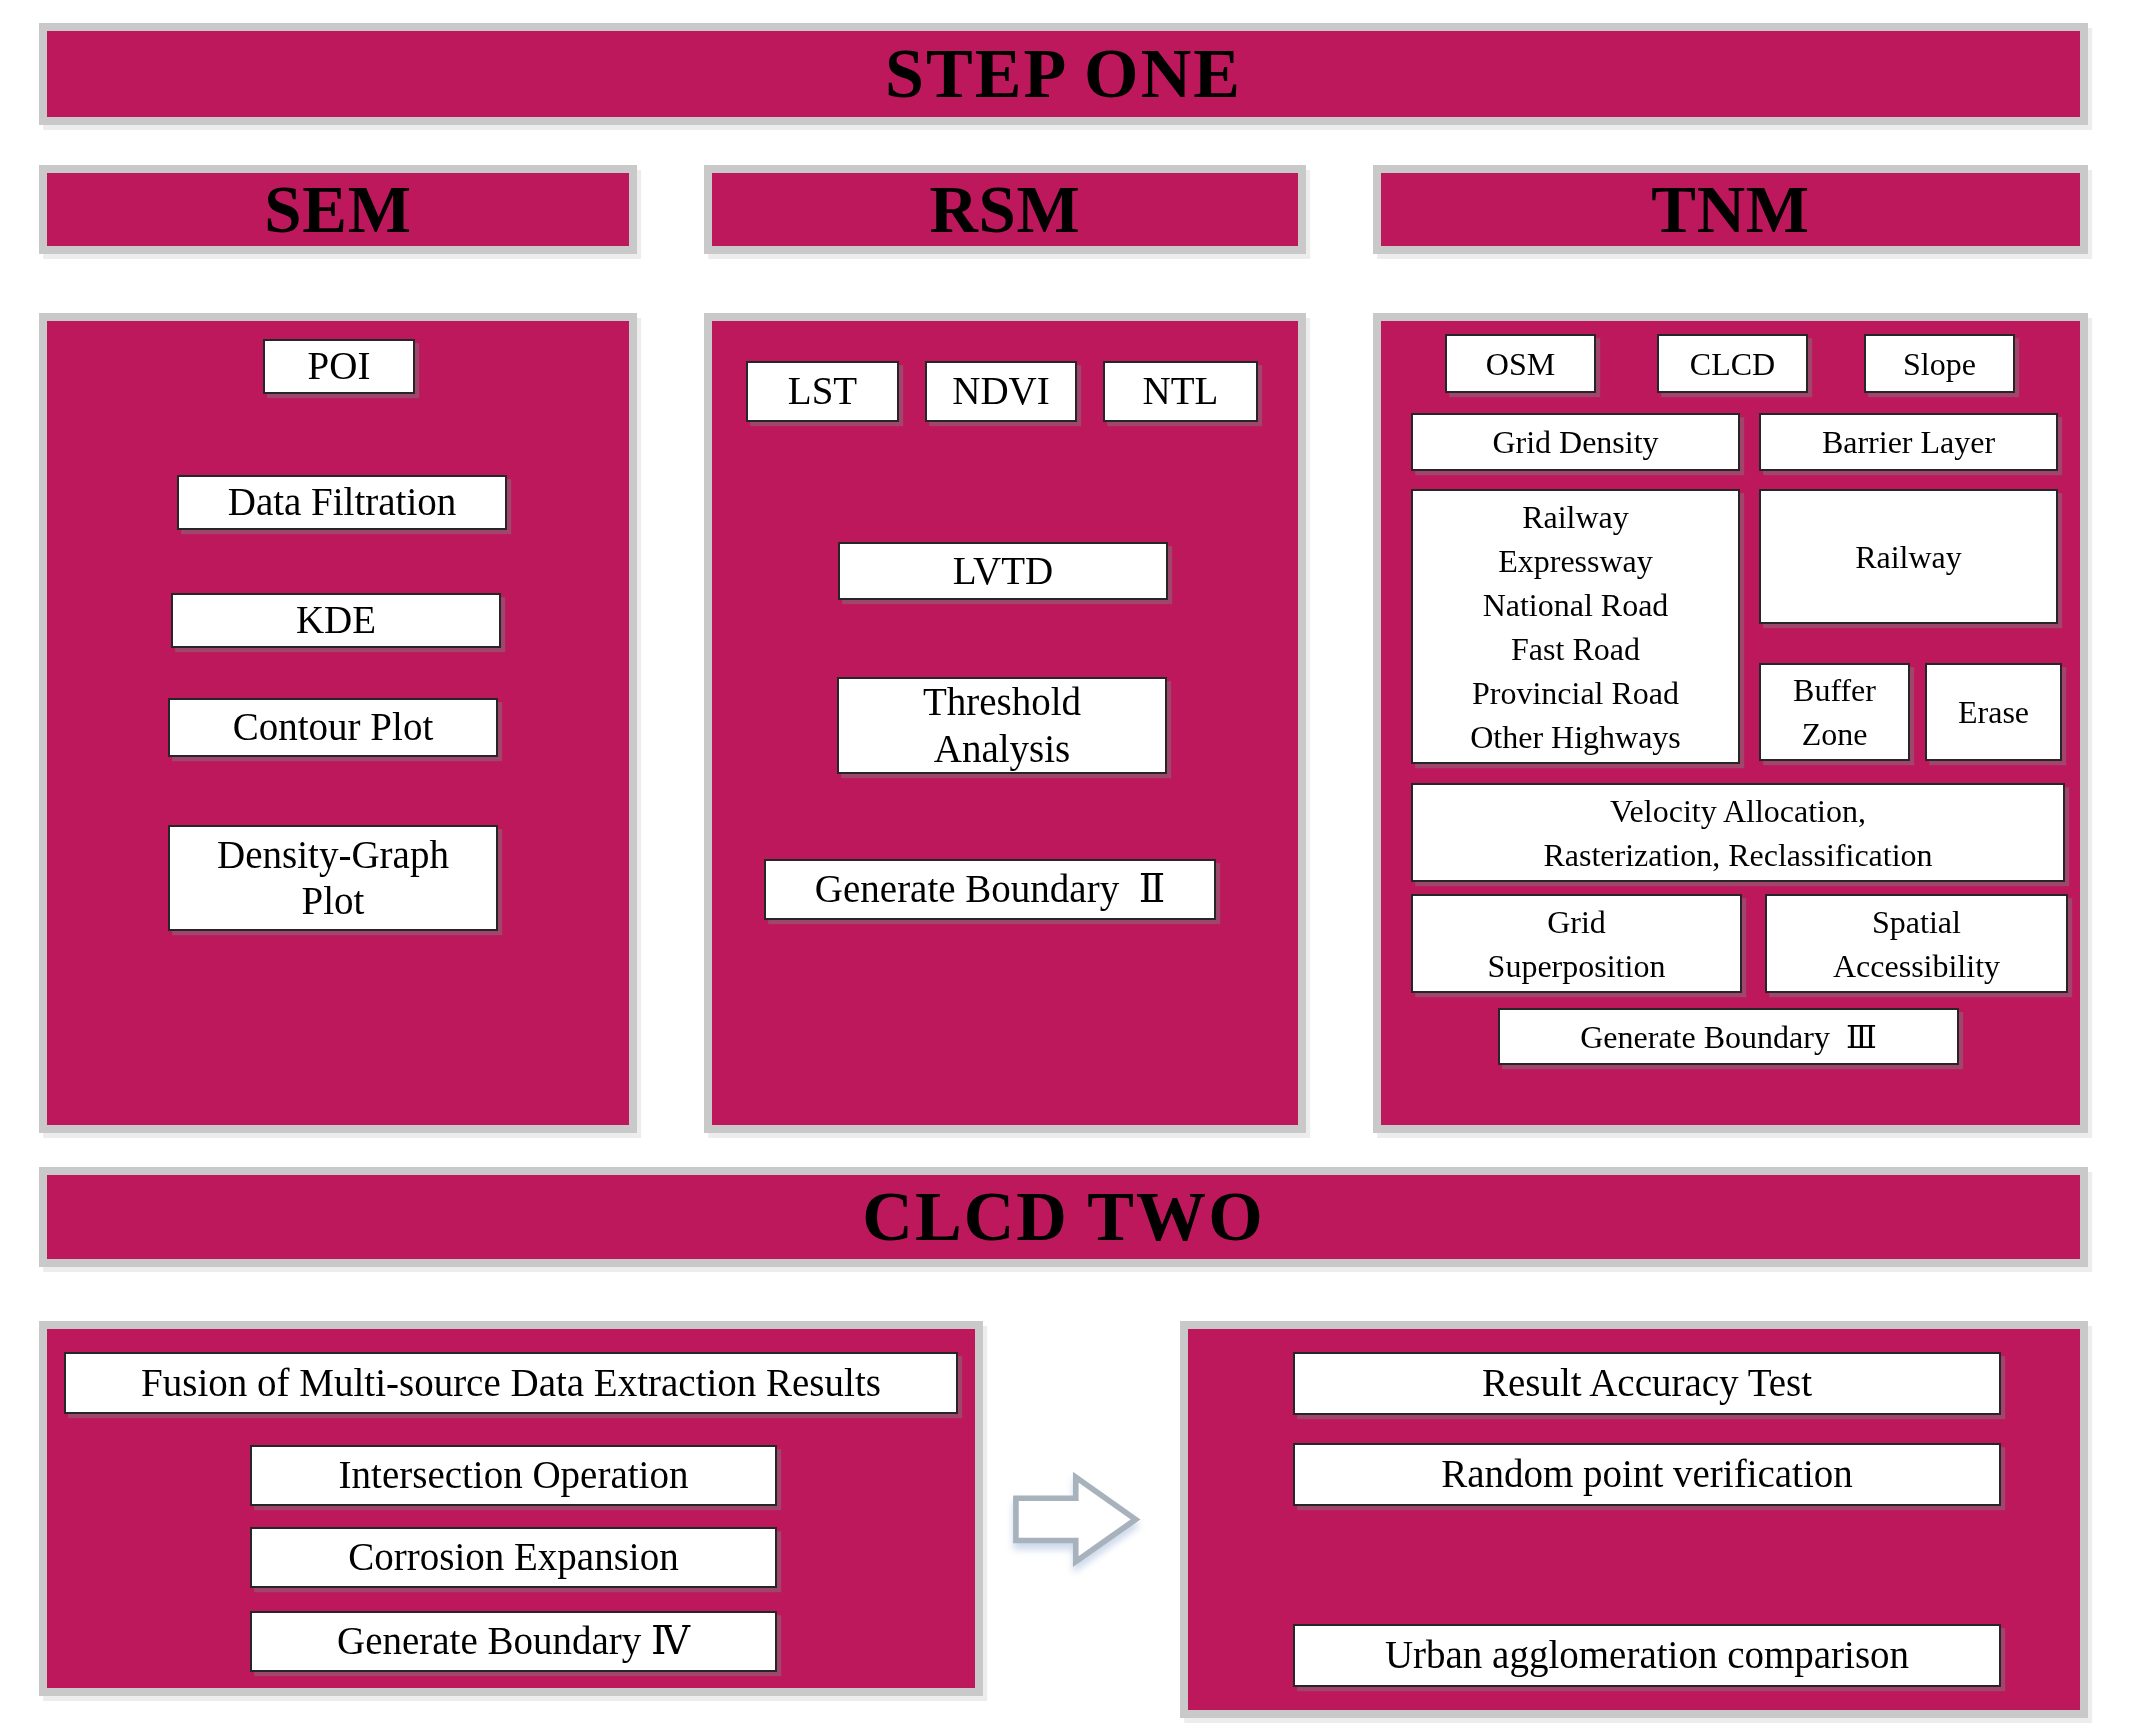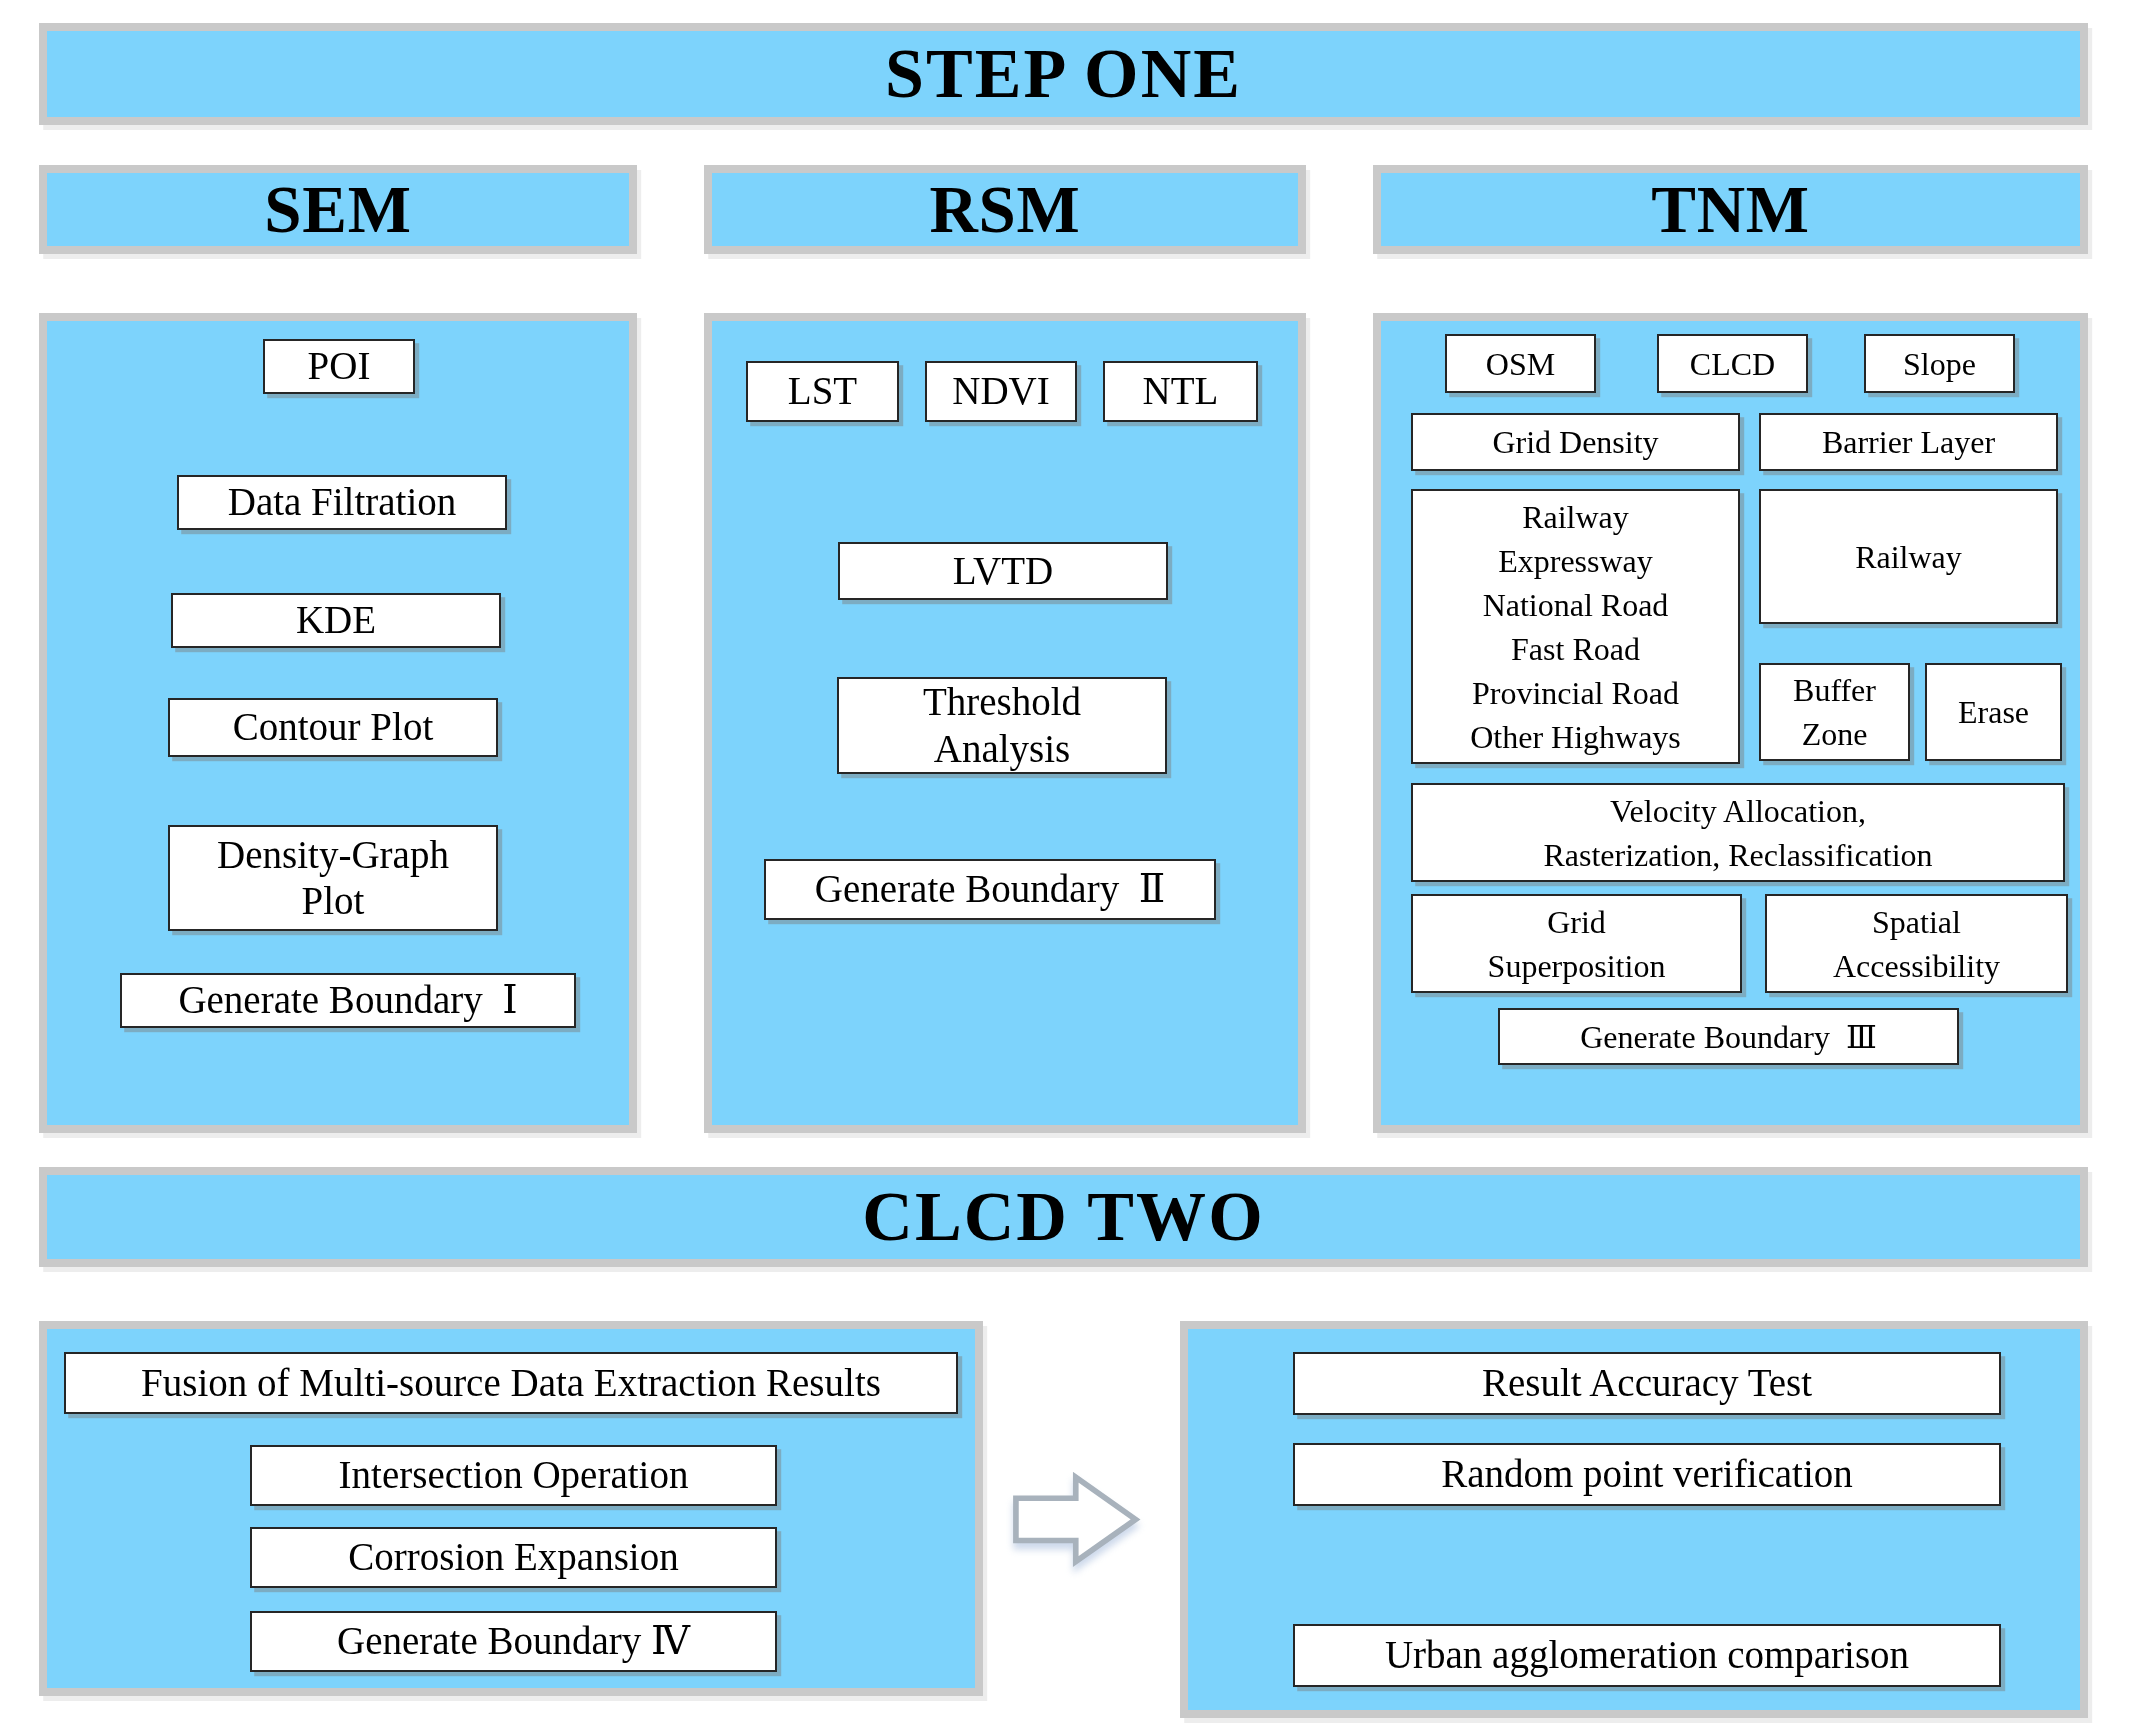--- a/index.html
+++ b/index.html
@@ -3,21 +3,21 @@
 <meta charset="utf-8">
 <style>
   html,body{margin:0;padding:0;background:#ffffff;}
   .canvas{
     position:relative;width:2129px;height:1730px;background:#ffffff;
     font-family:"Liberation Serif","DejaVu Serif",serif;color:#000;
     overflow:hidden;
   }
   svg.wires{position:absolute;left:0;top:0;width:2129px;height:1730px;}
   .frame{
-    position:absolute;background:#7dd3fc;border:8.4px solid #c9c9c9;
+    position:absolute;background:#be185d;border:8.4px solid #c9c9c9;
     box-sizing:border-box;box-shadow:4.2px 5px 0 rgba(0,0,0,0.07);
   }
   .titlebox{display:flex;align-items:center;justify-content:center;
     font-weight:bold;font-size:70px;letter-spacing:2.1px;}
   .colheader{display:flex;align-items:center;justify-content:center;
     font-weight:bold;font-size:67px;letter-spacing:0.7px;}
   .box{
     position:absolute;background:#ffffff;border:2.8px solid #262626;
     box-sizing:border-box;display:flex;align-items:center;justify-content:center;
     text-align:center;white-space:pre-line;font-size:39px;line-height:1.18;
@@ -68,21 +68,20 @@
   <div class="frame" style="left:39px;top:313px;width:598px;height:820px;"></div>
   <div class="frame" style="left:704px;top:313px;width:602px;height:820px;"></div>
   <div class="frame" style="left:1373px;top:313px;width:715px;height:820px;"></div>
 
   <div class="box" style="left:263px;top:339px;width:152px;height:55px;">POI</div>
   <div class="box" style="left:177px;top:475px;width:330px;height:55px;">Data Filtration</div>
   <div class="box" style="left:171px;top:593px;width:330px;height:55px;">KDE</div>
   <div class="box" style="left:168px;top:698px;width:330px;height:59px;">Contour Plot</div>
   <div class="box" style="left:168px;top:825px;width:330px;height:106px;">Density-Graph
 Plot</div>
-  <div class="box" style="left:120px;top:973px;width:456px;height:55px;">Generate Boundary &nbsp;Ⅰ</div>
 
   <div class="box" style="left:746px;top:361px;width:153px;height:61px;">LST</div>
   <div class="box" style="left:925px;top:361px;width:152px;height:61px;">NDVI</div>
   <div class="box" style="left:1103px;top:361px;width:155px;height:61px;">NTL</div>
   <div class="box" style="left:838px;top:542px;width:330px;height:58px;">LVTD</div>
   <div class="box" style="left:837px;top:677px;width:330px;height:97px;">Threshold
 Analysis</div>
   <div class="box" style="left:764px;top:859px;width:452px;height:61px;">Generate Boundary &nbsp;Ⅱ</div>
 
   <div class="box tnm" style="left:1445px;top:334px;width:151px;height:59px;">OSM</div>

